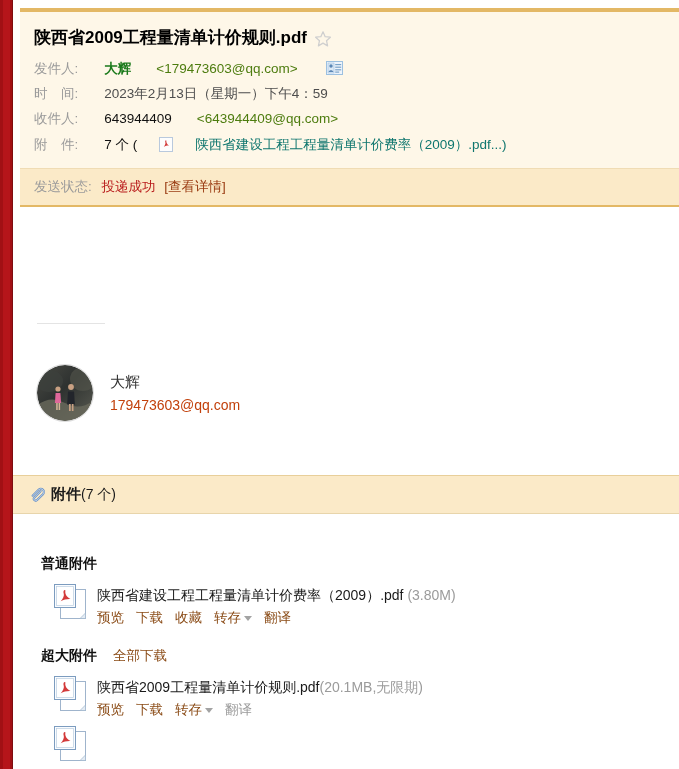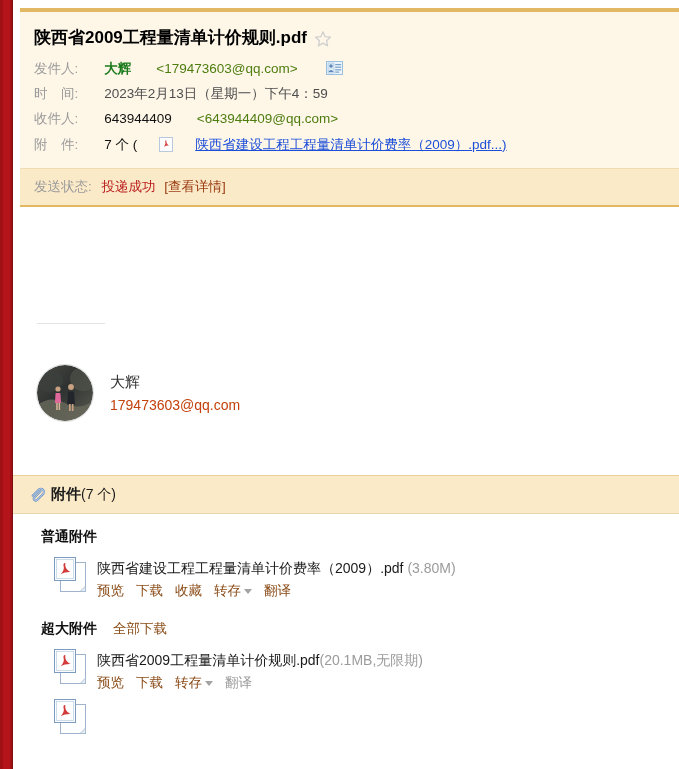--- a/index.html
+++ b/index.html
@@ -70,21 +70,21 @@
   .val-black { color: #111; }
   .meta-val { color: #4d4d4d; }
   .card-icon {
     display: inline-block; width: 17px; height: 14px;
     margin-left: 8px; position: relative; top: 2px;
   }
   .pdf-mini {
     display: inline-block; width: 14px; height: 15px;
     position: relative; top: 3px; margin: 0 2px;
   }
-  .att-link { color: #1d4ed8; text-decoration: underline; }
+  .att-link { color: #0f766e; }
 
   
   .status-strip {
     background: #fbeac8;
     border-top: 1px solid #f0dcb4;
     padding: 9px 0 9px 14px;
     font-size: 13.5px;
     white-space: nowrap;
   }
   .status-label { color: #9b9b9b; }
@@ -126,21 +126,21 @@
   .att-head {
     background: #fbeac8;
     padding: 9px 0 9px 16px;
     display: flex; align-items: center;
     border-bottom: 1px solid #e8d5ab;
   }
   .clip-icon { width: 16px; height: 16px; margin-right: 6px; display:inline-block; }
   .att-head-title { font-size: 15px; font-weight: bold; color: #1a1a1a; }
   .att-head-count { font-size: 14px; font-weight: normal; color: #1a1a1a; }
 
-  .att-body { background: #ffffff; padding: 14px 0 0 0; }
+  .att-body { background: #ffffff; padding: 14px 0 0 0; margin-top: 27px; }
 
   .sec-title-row {
     display: flex; align-items: baseline;
     padding-left: 28px; margin-bottom: 10px;
   }
   .sec-title { font-size: 14px; font-weight: bold; color: #111; }
   .sec-action {
     font-size: 13.5px; color: #8a4b16; margin-left: 16px; cursor: pointer;
   }
 

